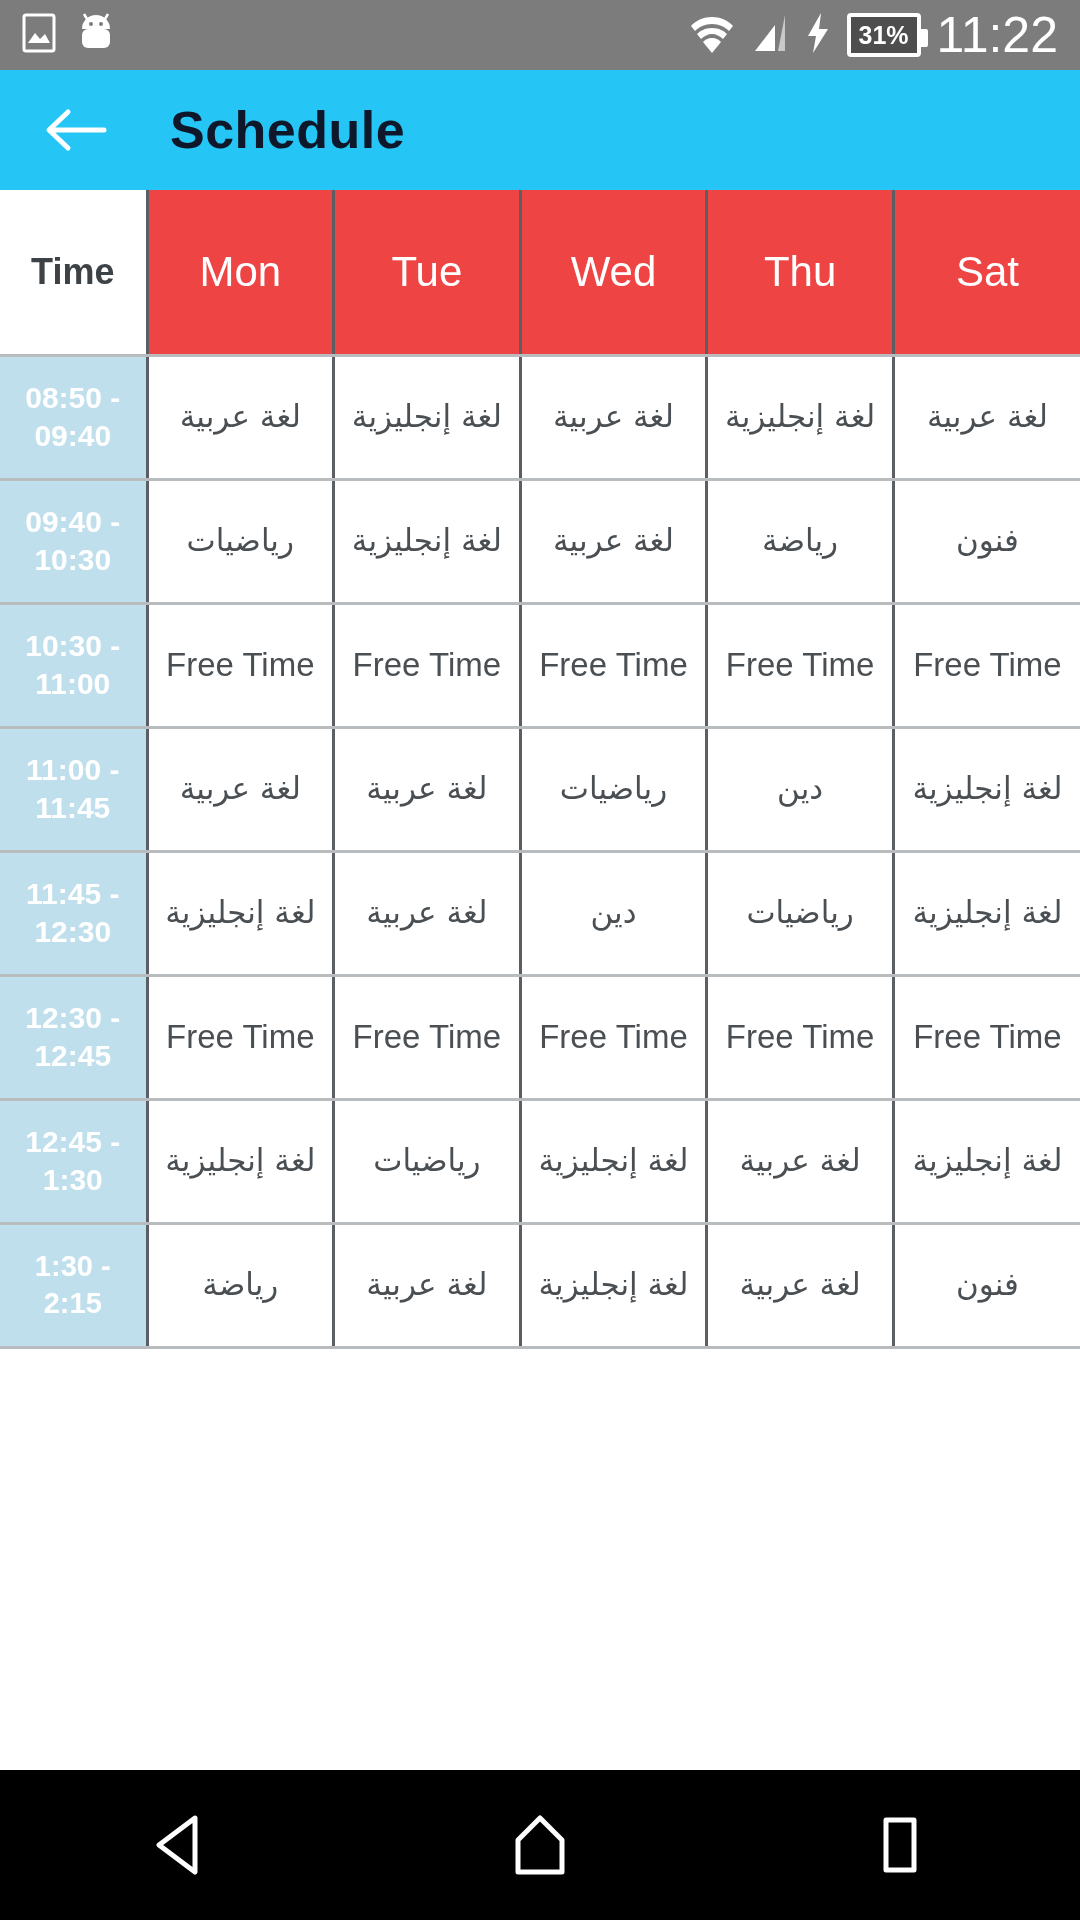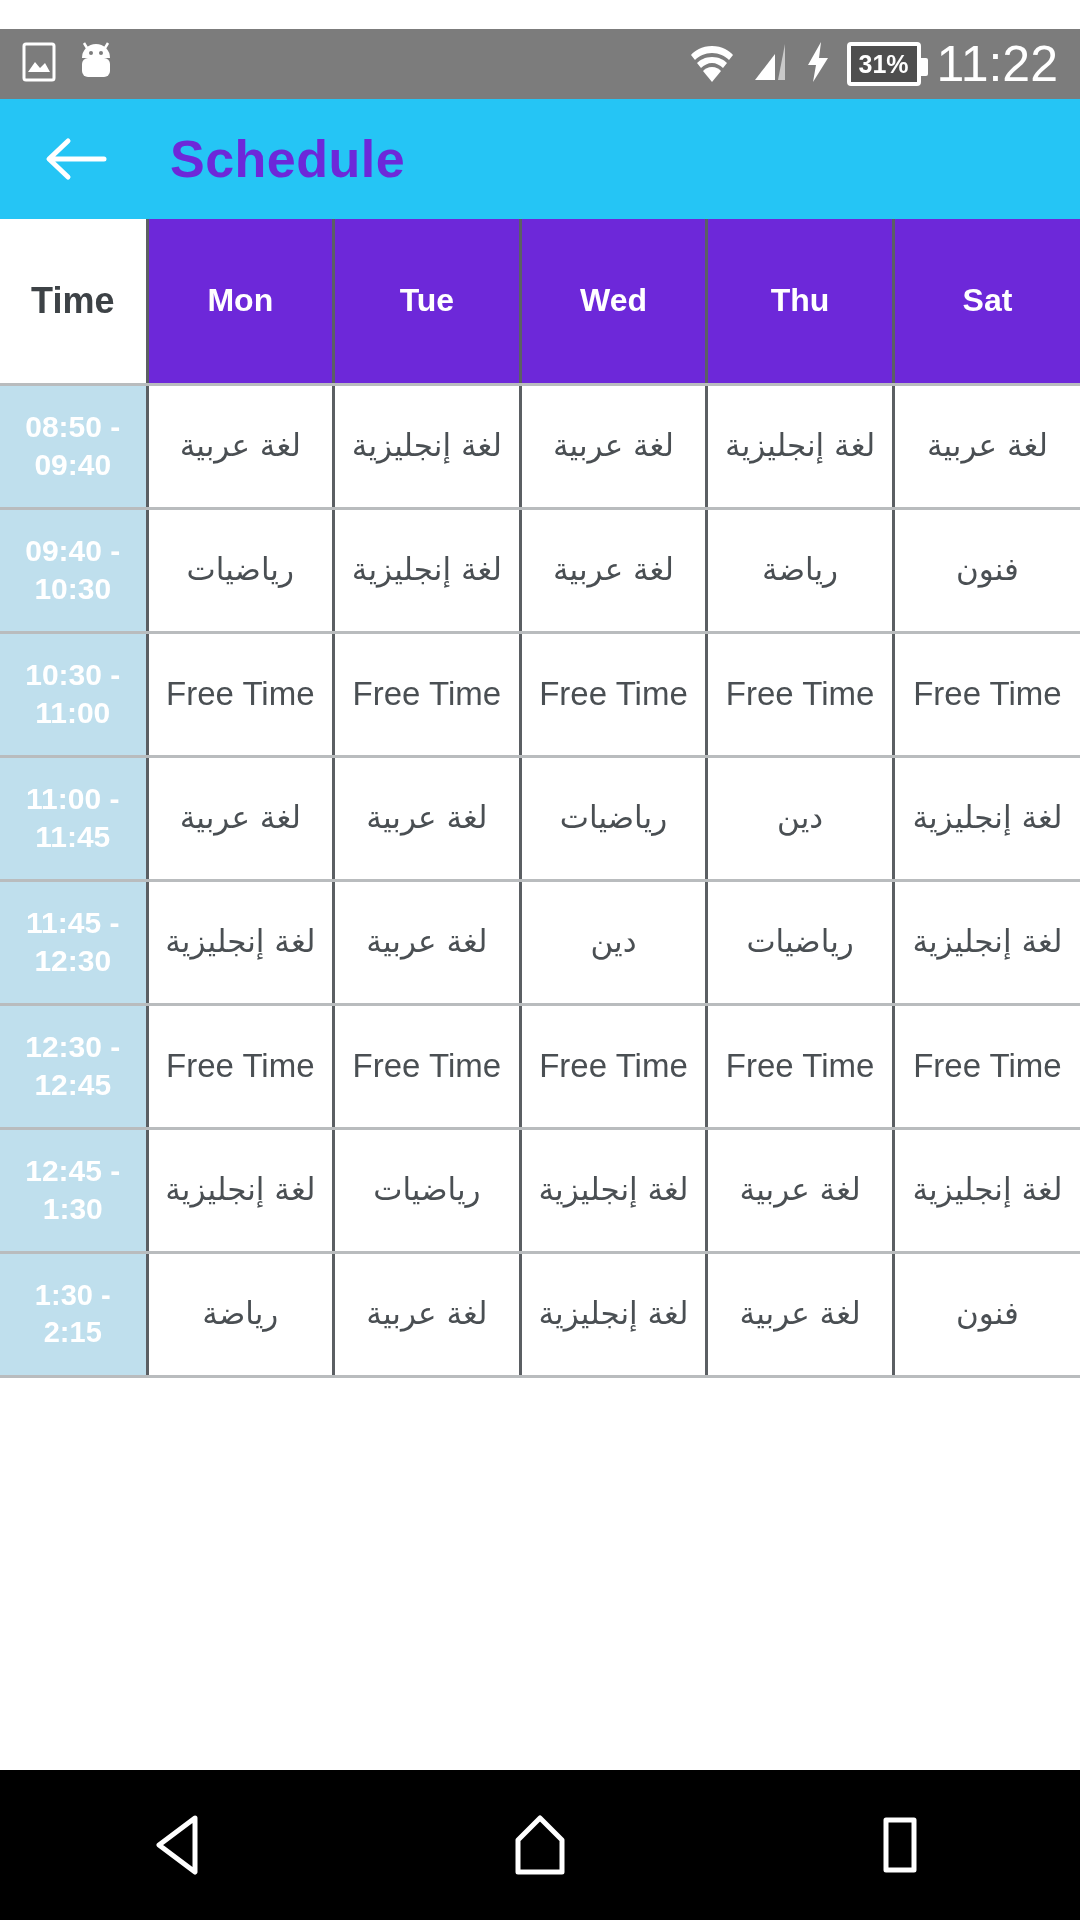--- a/index.html
+++ b/index.html
@@ -8,21 +8,21 @@
     font-family: "Liberation Sans", "DejaVu Sans", sans-serif;
     background: #ffffff;
     overflow: hidden;
   }
   #app { width: 1080px; height: 1920px; display: flex; flex-direction: column; }
 
   
   .statusbar {
     height: 70px; background: #7c7c7c;
     display: flex; align-items: center;
-    padding: 0 22px; color: #ffffff; margin-top: 29px;
+    padding: 0 22px; color: #ffffff;
   }
   .sb-left { display: flex; align-items: center; gap: 22px; }
   .sb-right { margin-left: auto; display: flex; align-items: center; gap: 16px; }
   .sb-icon { display: block; }
   .sb-clock { font-size: 50px; letter-spacing: 0px; font-weight: 400; line-height: 1; }
   .batt {
     position: relative; display: inline-flex; align-items: center; justify-content: center;
     width: 74px; height: 44px; border: 4px solid #ffffff; border-radius: 4px;
     background: #4e4e4e; font-size: 25px; font-weight: 700; color: #ffffff;
   }
@@ -31,21 +31,21 @@
     background:#ffffff; border-radius:0 2px 2px 0;
   }
 
   
   .appbar {
     height: 120px; background: #25c5f5;
     display: flex; align-items: center; padding: 0 0 0 44px;
   }
   .back-btn { width: 64px; height: 64px; display:flex; align-items:center; justify-content:center; }
   .appbar-title {
-    color: #6d28d9; font-size: 52px; font-weight: 700;
+    color: #0f172a; font-size: 52px; font-weight: 700;
     margin-left: 62px; letter-spacing: 0.5px;
   }
 
   
   .table-wrap { flex: 1; background: #ffffff; overflow: hidden; }
   table.sched {
     width: 1080px;
     border-collapse: collapse;
     table-layout: fixed;
   }
@@ -56,24 +56,24 @@
     border-right: 3px solid #5b5f63;
     border-bottom: 3px solid #b9bcbe;
     text-align: center;
     vertical-align: middle;
     padding: 0 6px;
   }
   .sched th:last-child, .sched td:last-child { border-right: none; }
 
   thead th {
     height: 165px;
-    background: #6d28d9;
+    background: #ef4444;
     color: #ffffff;
-    font-size: 32px;
-    font-weight: 700;
+    font-size: 42px;
+    font-weight: 400;
     border-bottom: 5px solid #5b5f63;
   }
   thead th.time-head {
     background: #ffffff;
     color: #3d4246;
     font-size: 36px;
     font-weight: 700;
   }
 
   td.time-cell {

